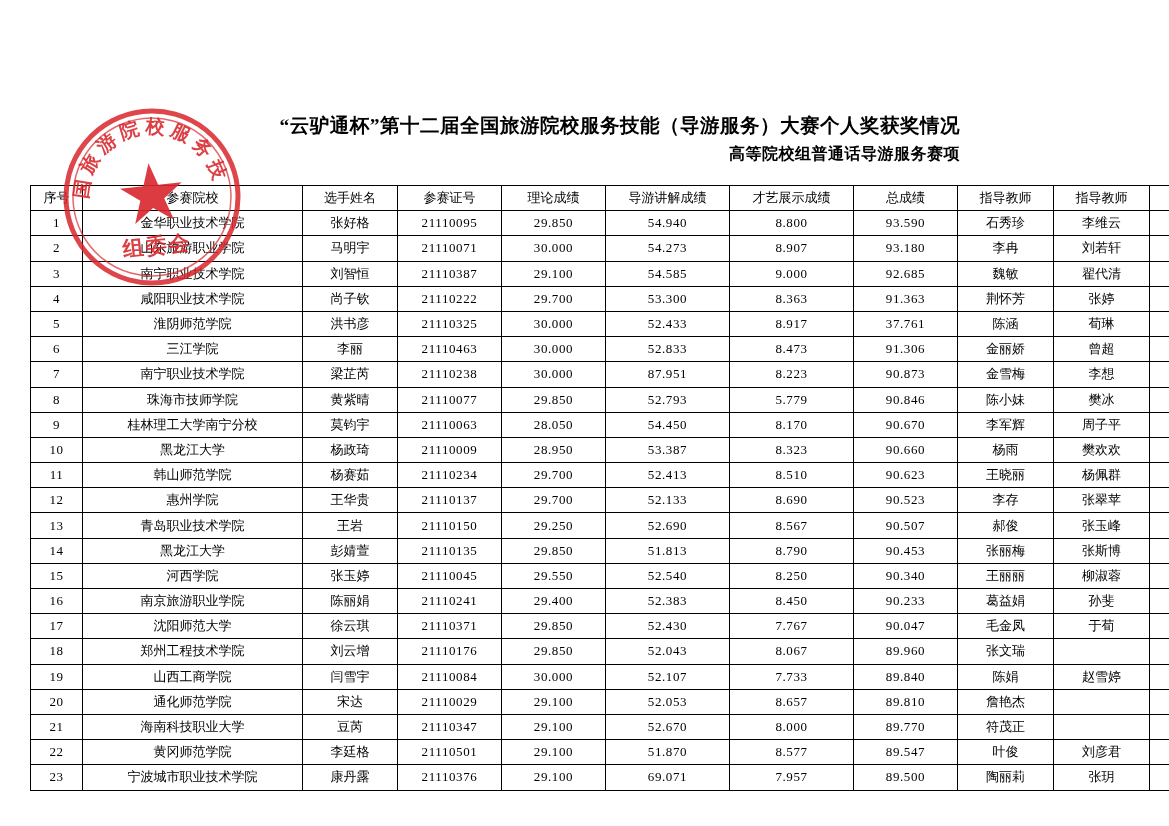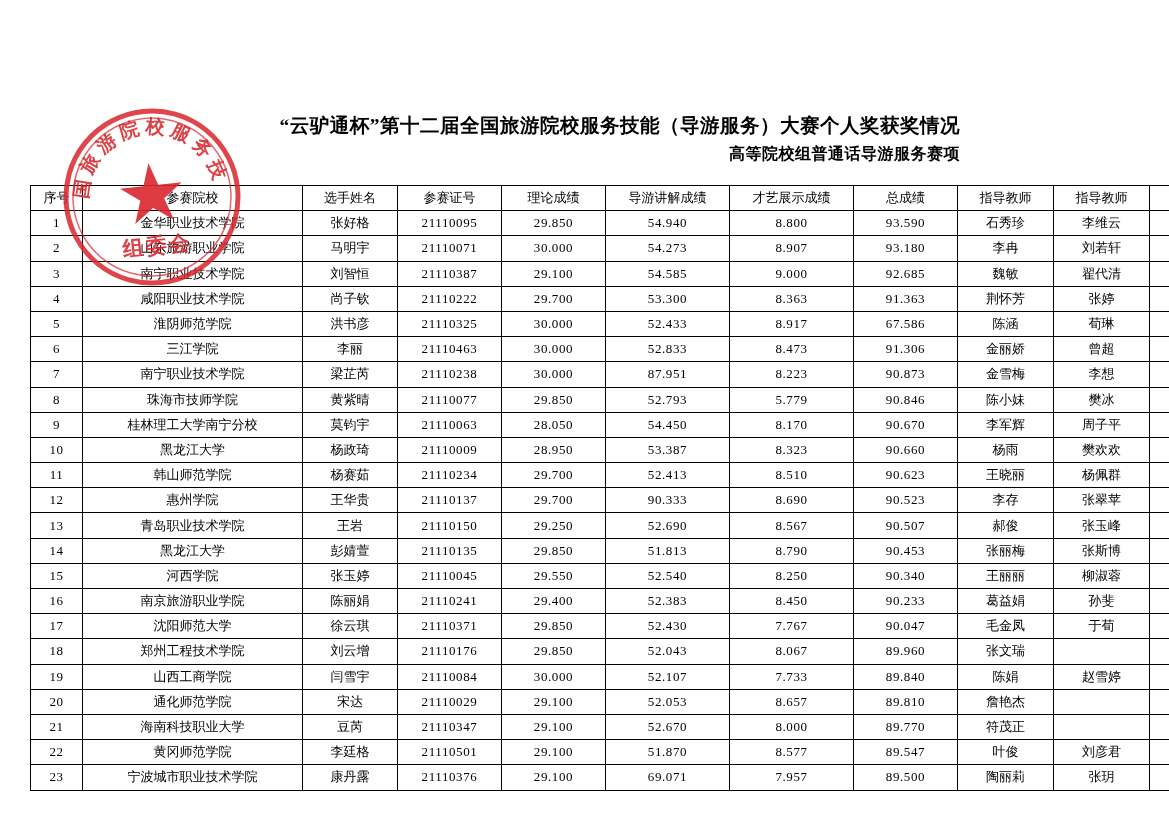--- a/index.html
+++ b/index.html
@@ -203,21 +203,21 @@
           <td>一等奖</td>
         </tr>
         <tr>
           <td class="num">5</td>
           <td>淮阴师范学院</td>
           <td>洪书彦</td>
           <td class="score">21110325</td>
           <td class="score">30.000</td>
           <td class="score">52.433</td>
           <td class="score">8.917</td>
-          <td class="score">67.586</td>
+          <td class="score">37.761</td>
           <td>陈涵</td>
           <td>荀琳</td>
           <td>一等奖</td>
         </tr>
         <tr>
           <td class="num">6</td>
           <td>三江学院</td>
           <td>李丽</td>
           <td class="score">21110463</td>
           <td class="score">30.000</td>
@@ -292,21 +292,21 @@
           <td>王晓丽</td>
           <td>杨佩群</td>
           <td>一等奖</td>
         </tr>
         <tr>
           <td class="num">12</td>
           <td>惠州学院</td>
           <td>王华贵</td>
           <td class="score">21110137</td>
           <td class="score">29.700</td>
-          <td class="score">90.333</td>
+          <td class="score">52.133</td>
           <td class="score">8.690</td>
           <td class="score">90.523</td>
           <td>李存</td>
           <td>张翠苹</td>
           <td>一等奖</td>
         </tr>
         <tr>
           <td class="num">13</td>
           <td>青岛职业技术学院</td>
           <td>王岩</td>

